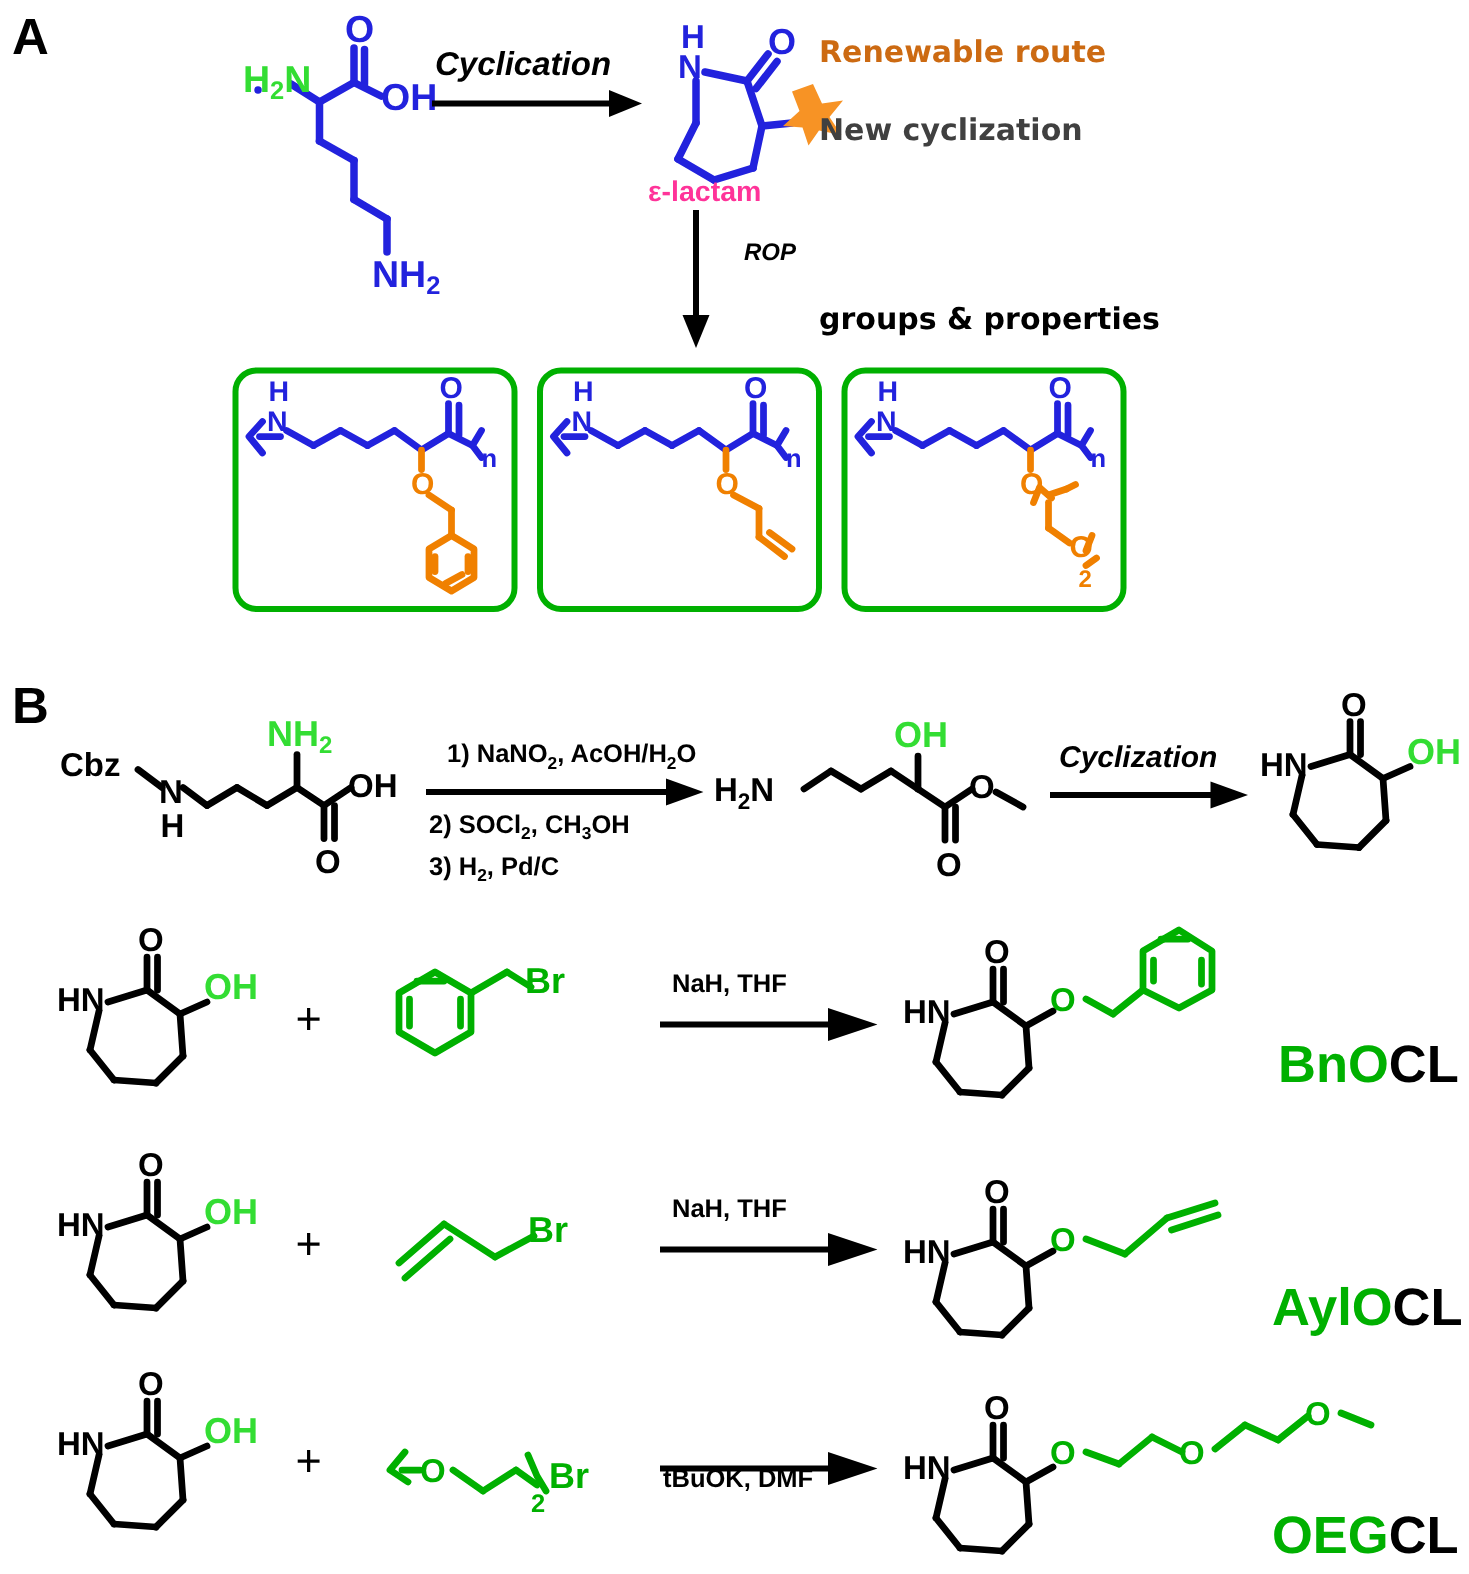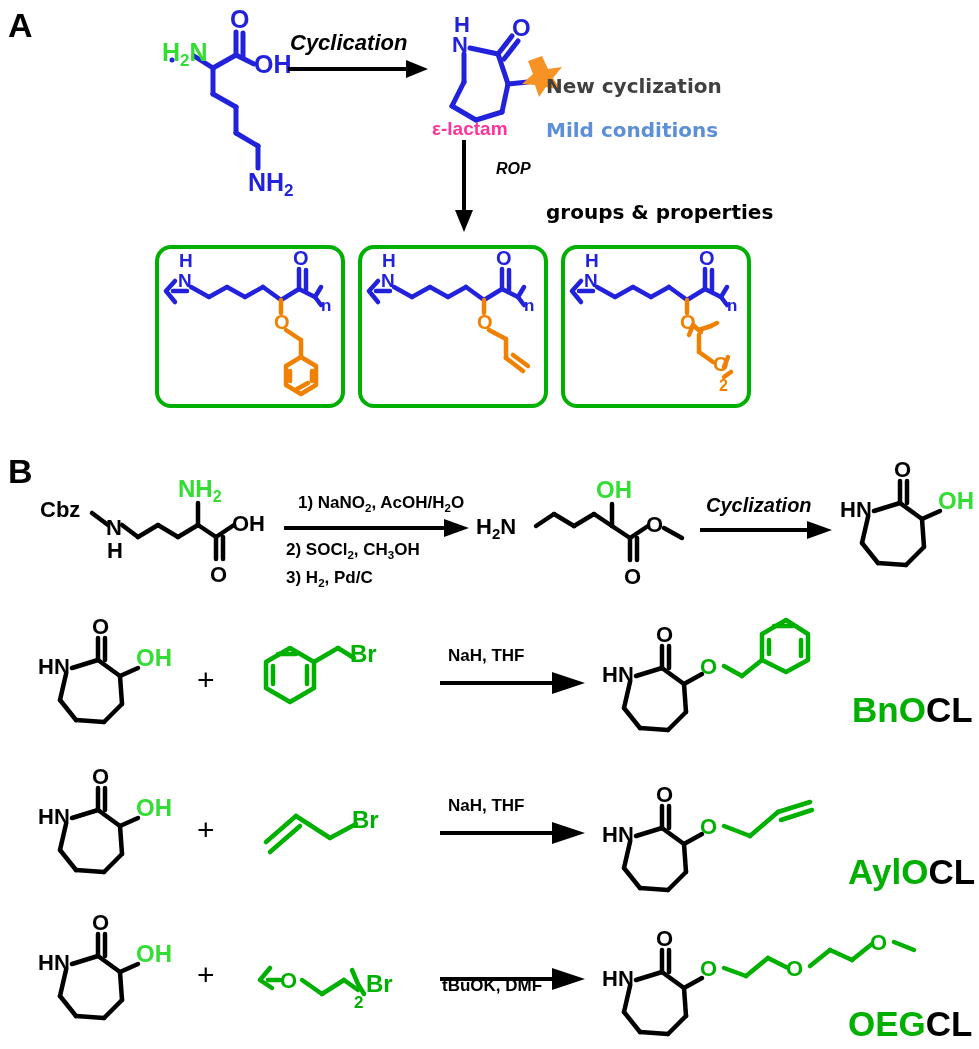--- a/index.html
+++ b/index.html
@@ -81,22 +81,22 @@
 
   <line x1="76" y1="74" x2="96" y2="72" stroke="#2222DD" stroke-width="5" stroke-linecap="round"></line>
 </svg>
 
 <svg class="abs" style="left:520px;top:54px;" width="44" height="44">
   <polygon points="22,2 28,15 42,13 33,24 41,36 26,33 19,43 15,31 2,30 13,20 8,7" fill="#F79325"></polygon>
 </svg>
 
 <div class="abs lactamlbl" style="left:432px;top:118px;color:#FF3399;">ε-lactam</div>
 
+<div class="abs bullet" style="left:546px;top:22px;color:#CC6A12;">Renewable route</div>
 <div class="abs bullet" style="left:546px;top:74px;color:#404040;">New cyclization</div>
-<div class="abs bullet" style="left:546px;top:118px;color:#5B8FD9;">Mild conditions</div>
 <div class="abs bullet" style="left:546px;top:200px;color:#000;">groups &amp; properties</div>
 
 <svg class="abs" style="left:452px;top:140px;" width="24" height="92">
   <line x1="12" y1="0" x2="12" y2="72" stroke="#000" stroke-width="4"></line>
   <polygon points="3,70 21,70 12,92" fill="#000"></polygon>
 </svg>
 <div class="abs cap" style="left:480px;top:160px;font-size:16px;margin-left:16px;">ROP</div>
 
 <div class="abs" style="left:155px;top:245px;width:190px;height:163px;
             border:4px solid #00B000;border-radius:16px;box-sizing:border-box;"></div>

